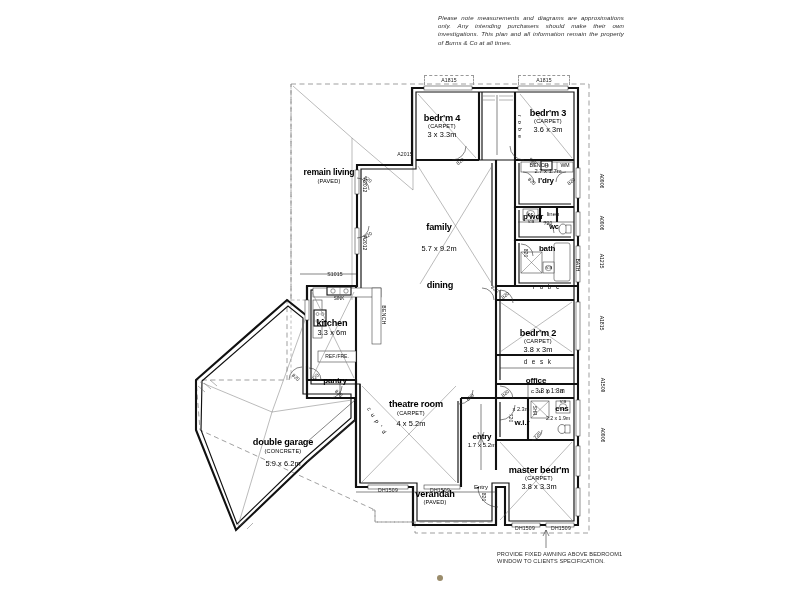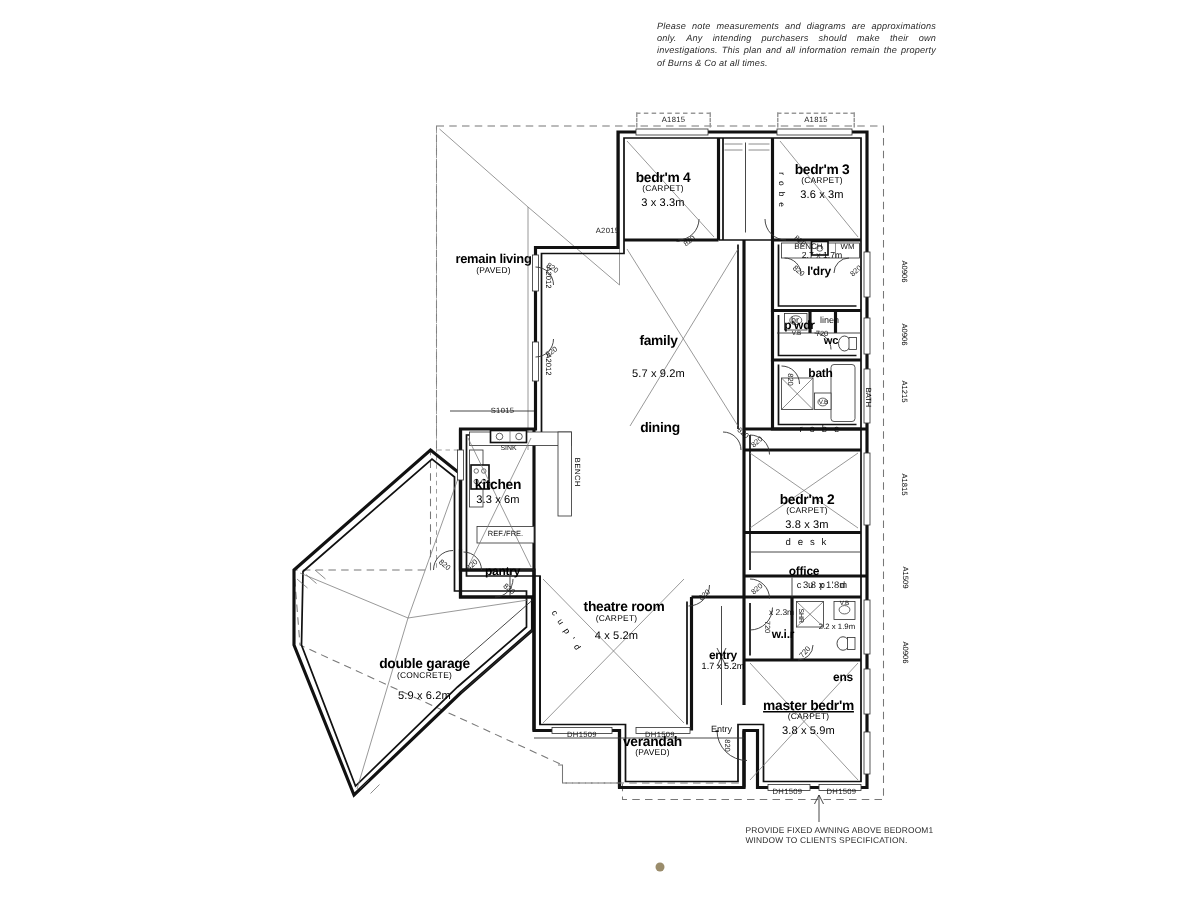--- a/index.html
+++ b/index.html
@@ -382,29 +382,29 @@
 <div class="room" style="left:509px;top:376px;width:54px;">
   <div class="nm sm">office</div>
 </div>
 <div class="cap" style="left:522px;top:388px;width:56px;font-size:6.3px;">3.8 x  1.8m</div>
 
 <div class="room" style="left:505px;top:418px;width:34px;">
   <div class="nm sm">w.i.r</div>
 </div>
 <div class="cap" style="left:504px;top:406px;width:34px;font-size:5.6px;">x 2.3m</div>
 
-<div class="room" style="left:542px;top:404px;width:40px;margin-top:43px;">
+<div class="room" style="left:542px;top:404px;width:40px;">
   <div class="nm sm">ens</div>
 </div>
 <div class="cap" style="left:536px;top:415px;width:44px;font-size:5.2px;">2.2 x 1.9m</div>
 
 <div class="room" style="left:504px;top:466px;width:70px;">
-  <div class="nm" style="line-height:9.4px;white-space:normal;text-decoration:underline;">master bedr'm</div>
+  <div class="nm" style="line-height:9.4px;white-space:normal;">master bedr'm</div>
   <div class="fin">(CARPET)</div>
-  <div class="dim">3.8 x 5.9m</div>
+  <div class="dim">3.8 x 3.3m</div>
 </div>
 
 <div class="room" style="left:379px;top:400px;width:64px;">
   <div class="nm" style="line-height:9.6px;white-space:normal;text-align:right;">theatre room</div>
   <div class="fin">(CARPET)</div>
   <div class="dim" style="margin-top:2px;">4 x 5.2m</div>
 </div>
 
 <div class="room" style="left:461px;top:432px;width:42px;">
   <div class="nm sm">entry</div>

